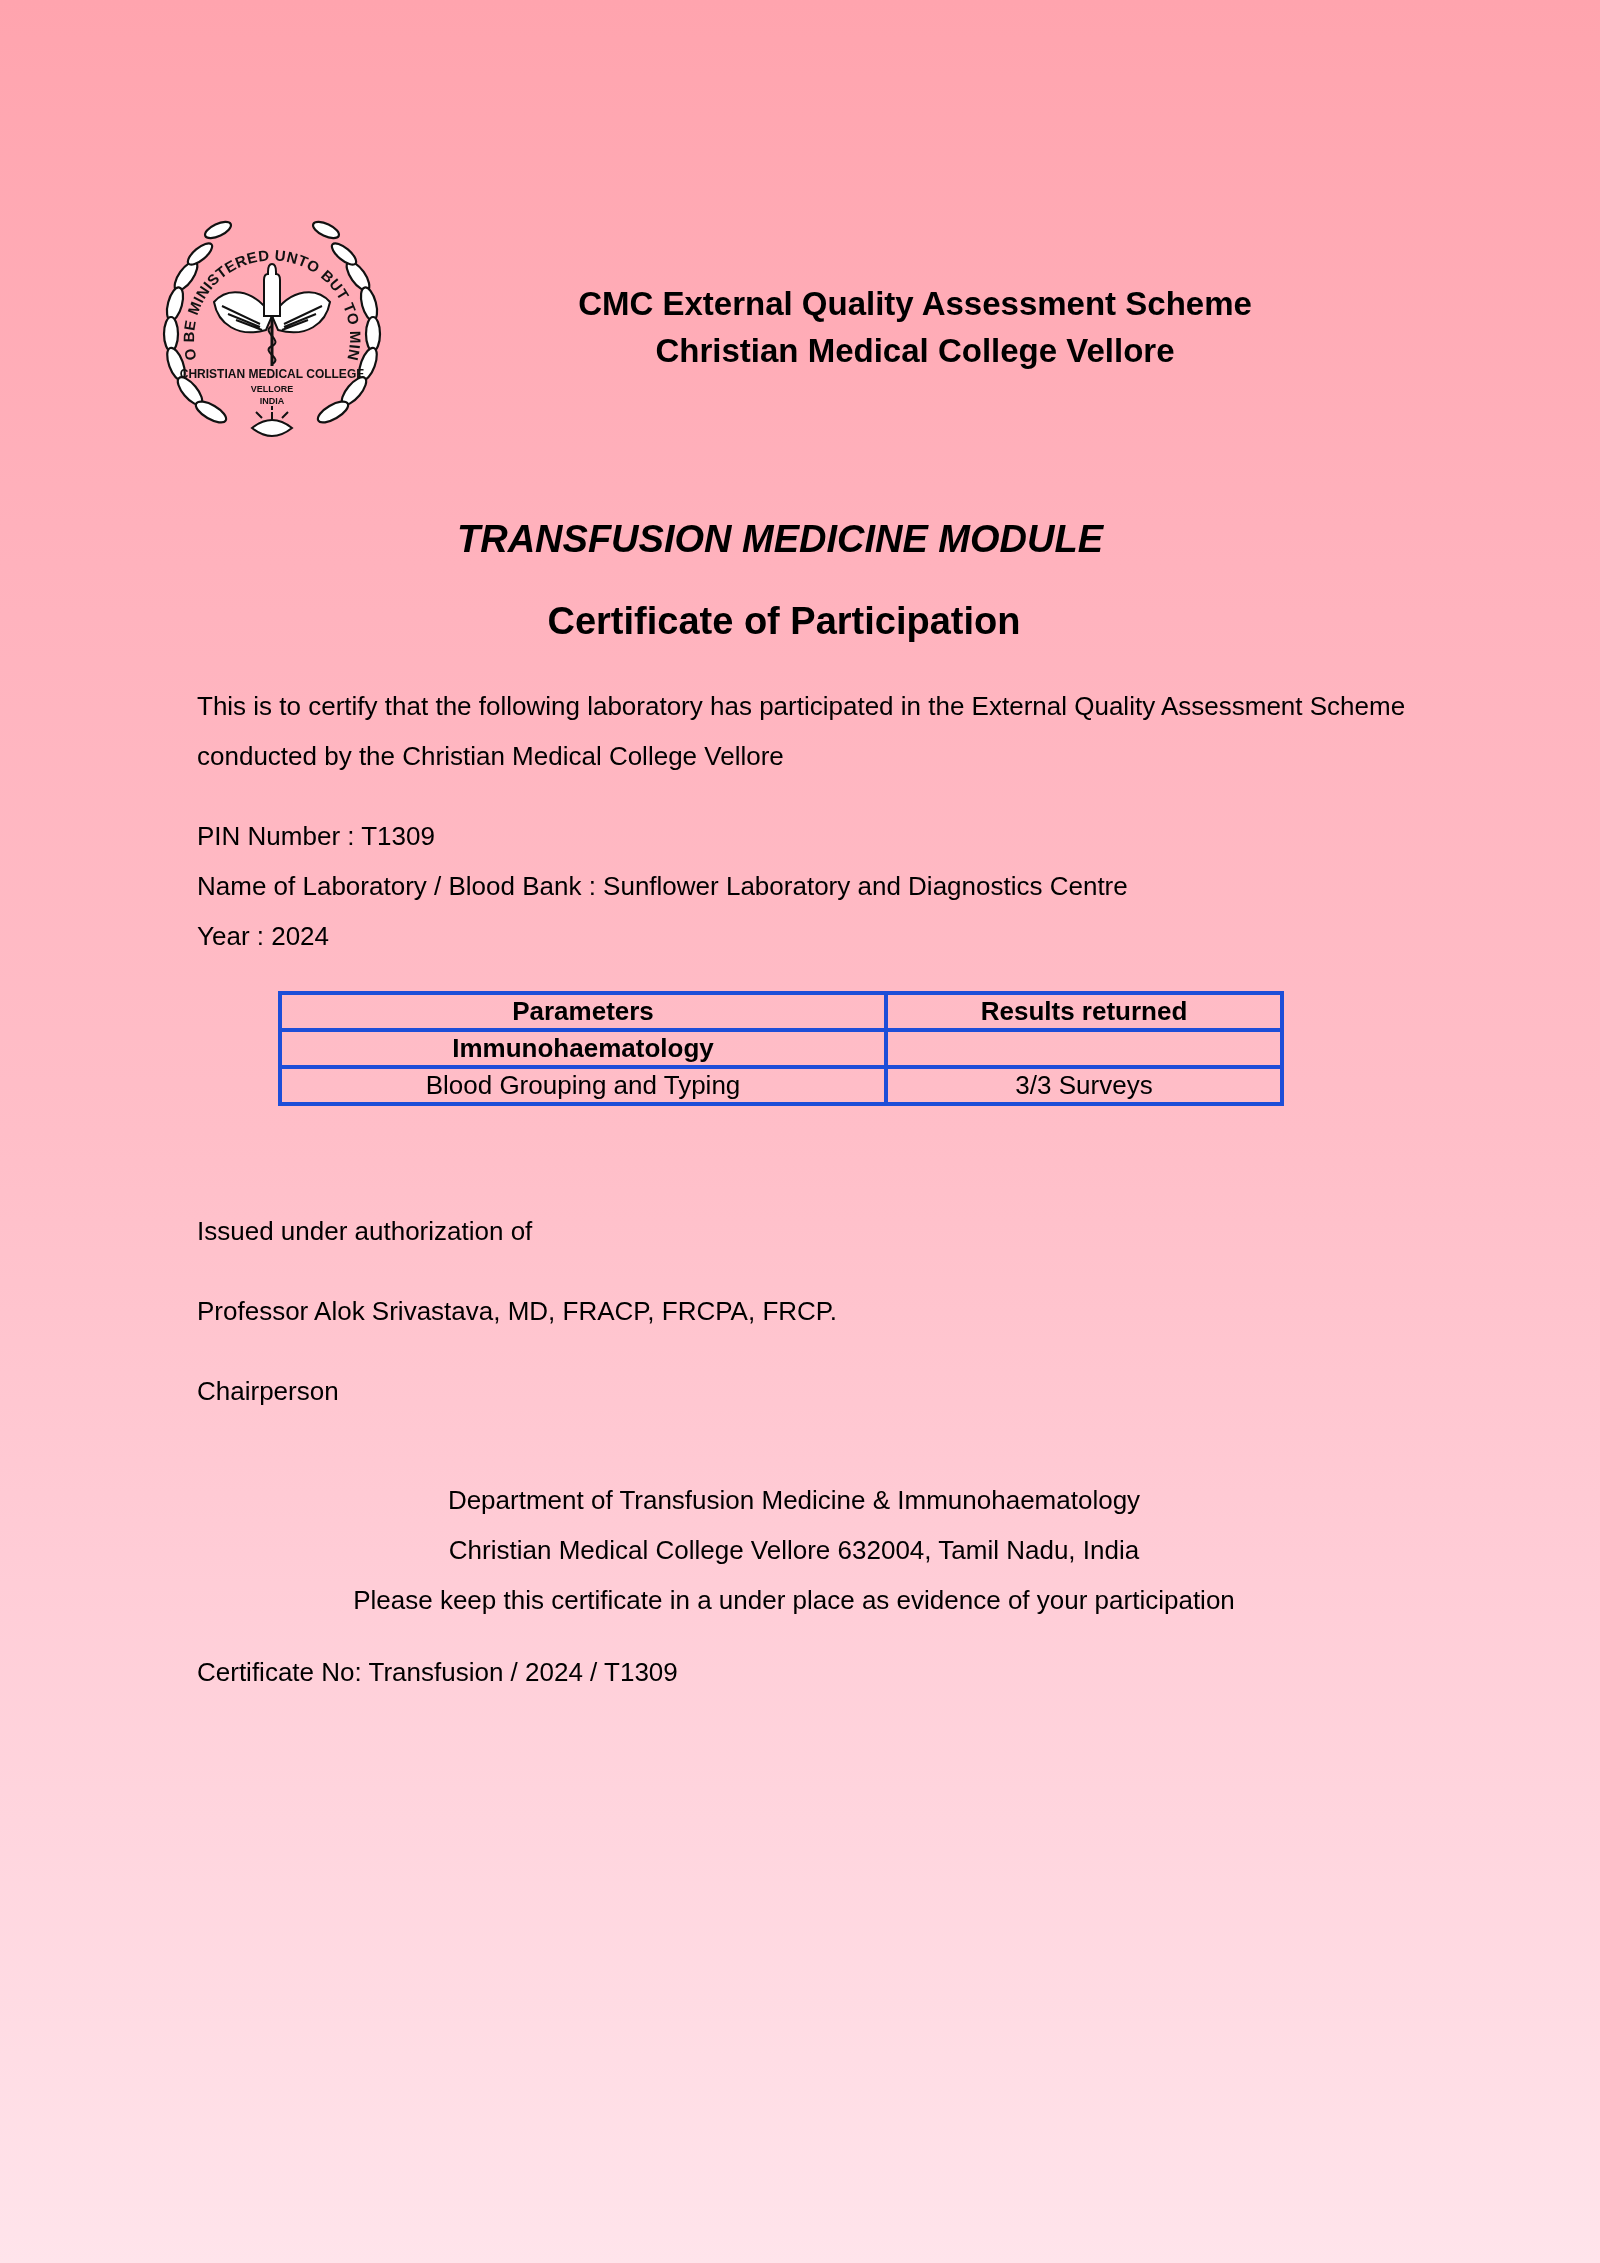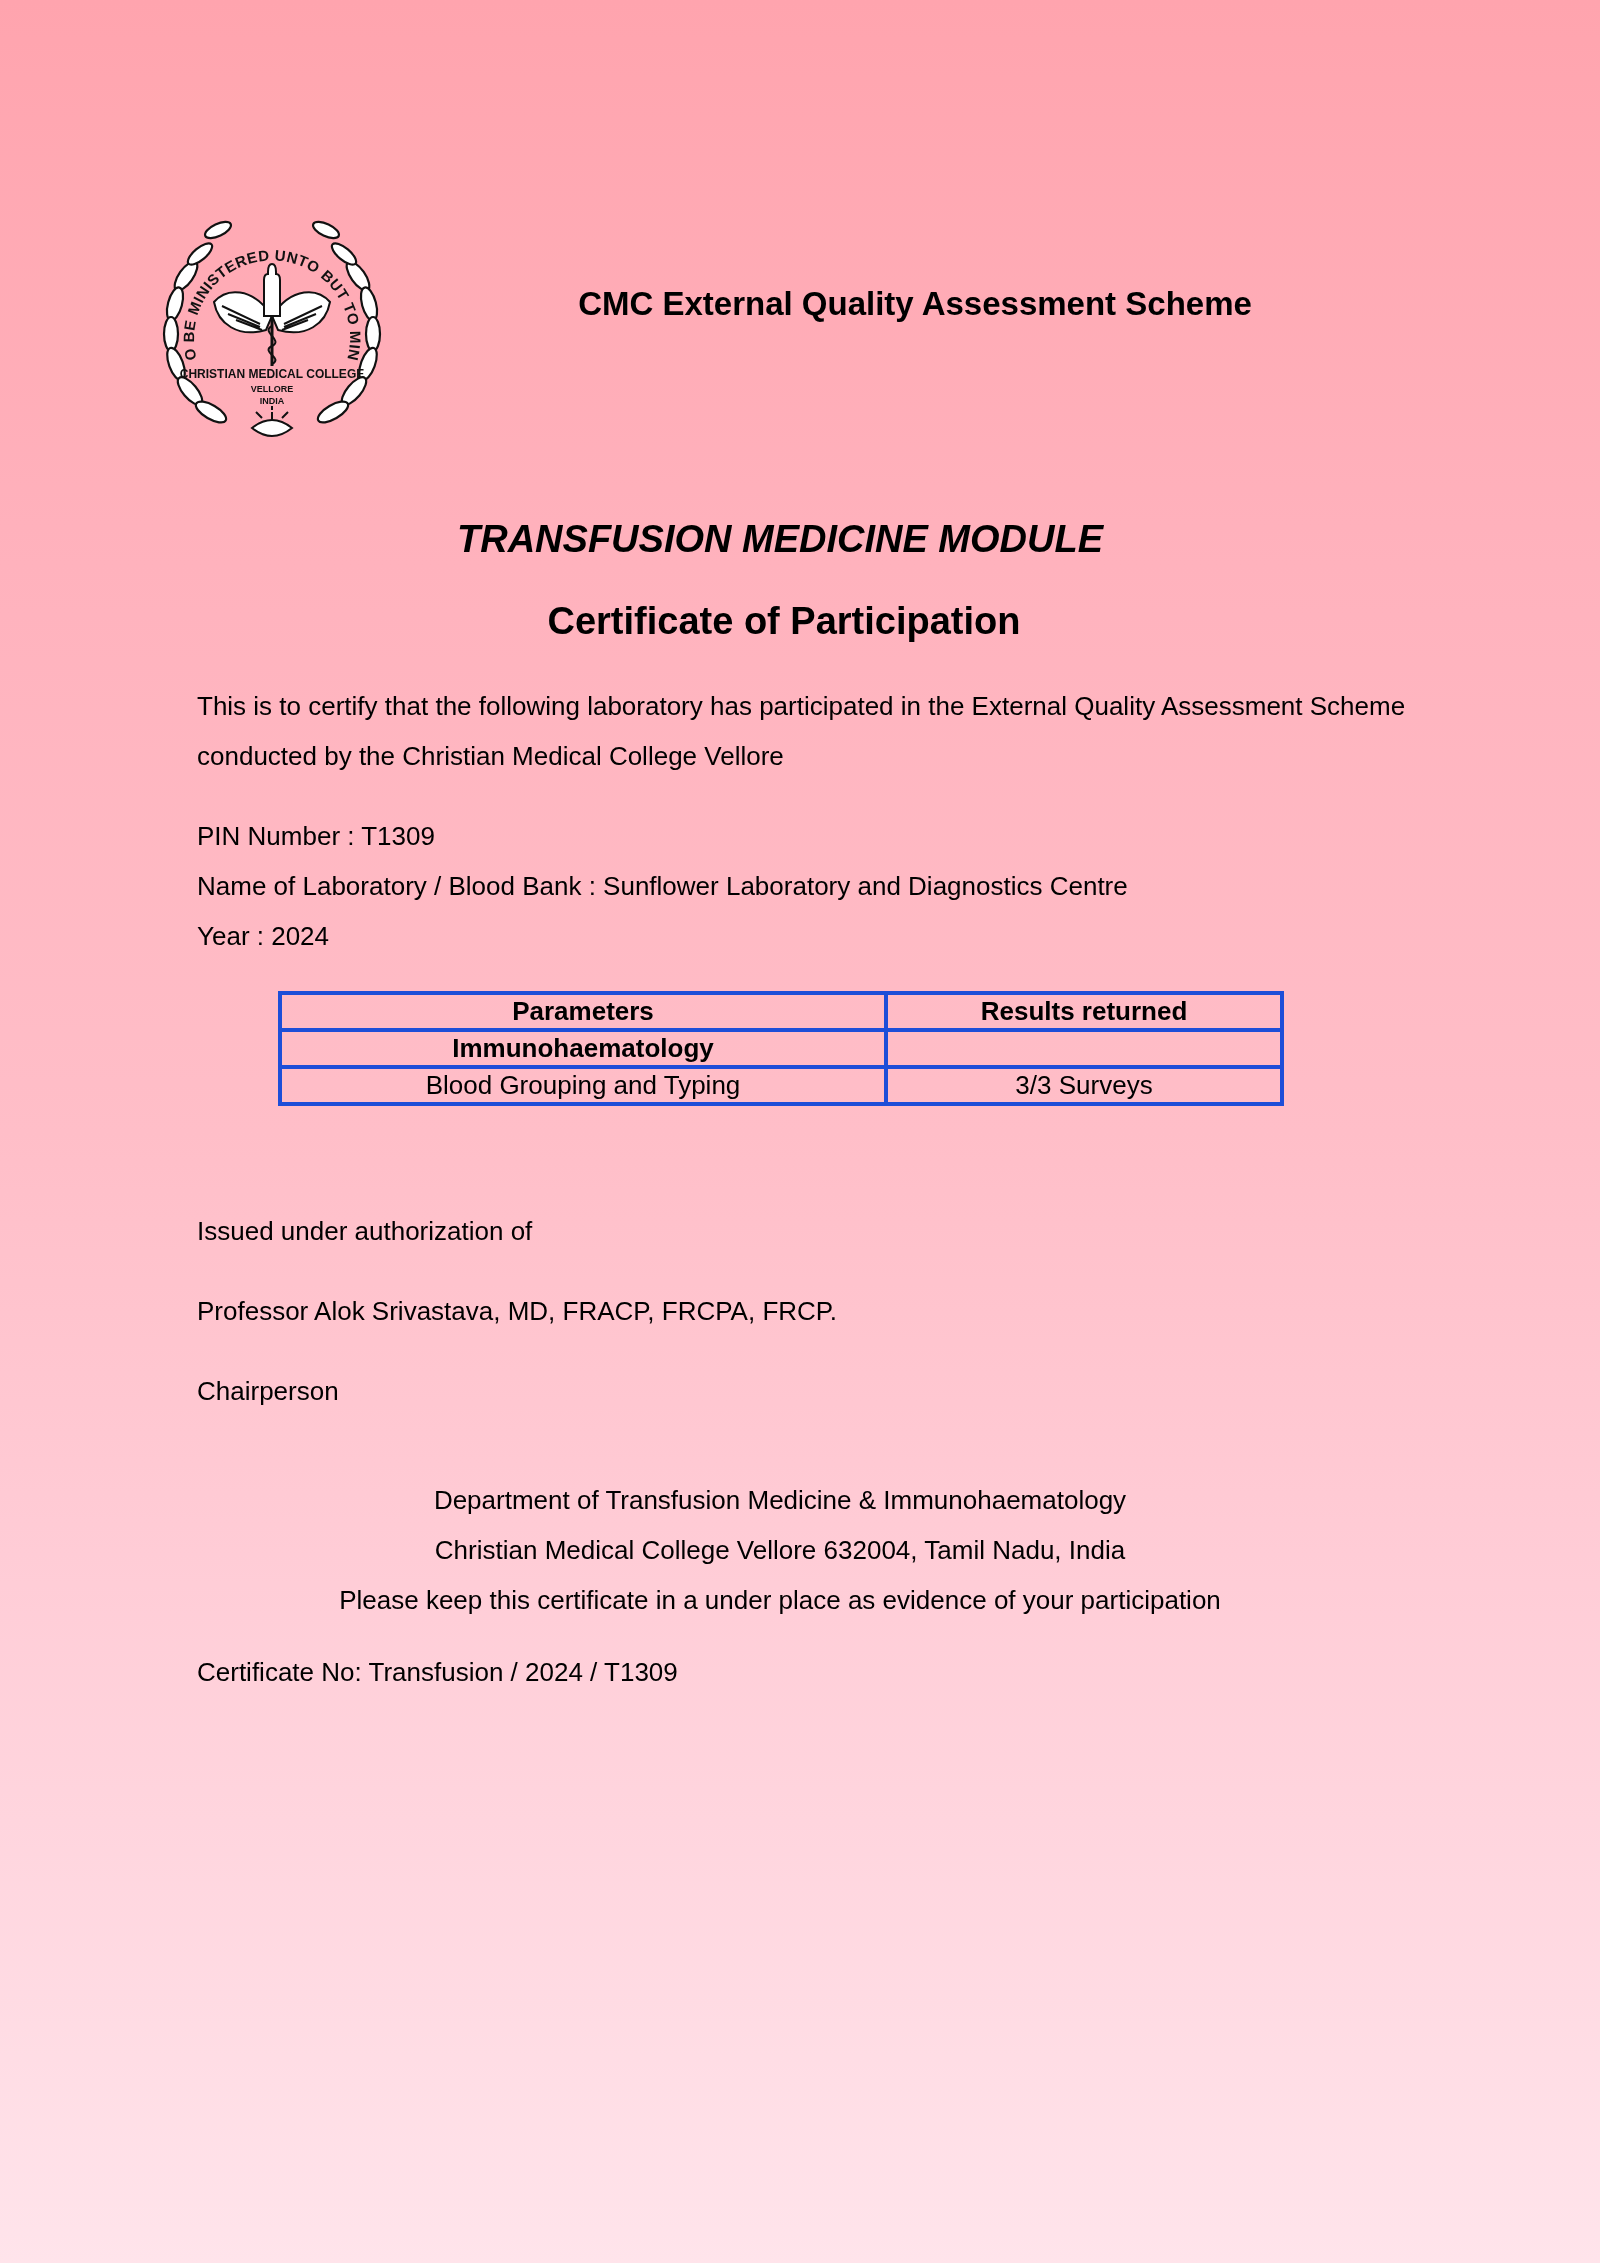--- a/index.html
+++ b/index.html
@@ -20,21 +20,21 @@
   }
   .module-title {
     left: 0; width: 1560px; top: 518px; text-align: center;
     font-weight: bold; font-size: 38px; font-style: italic;
   }
   .cert-title {
     left: 4px; width: 1560px; top: 600px; text-align: center;
     font-weight: bold; font-size: 38px;
   }
   .body-text { left: 152px; font-size: 26px; line-height: 30px; white-space: nowrap; margin-left: 45px; }
-  .center-text { left: 0; width: 1560px; text-align: center; font-size: 26px; line-height: 30px; }
+  .center-text { left: 14px; width: 1560px; text-align: center; font-size: 26px; line-height: 30px; }
   table.params {
     position: absolute; left: 278px; top: 991px; width: 1006px;
     border-collapse: collapse; font-size: 26px;
   }
   table.params td {
     border: 4px solid #1d4ed8; text-align: center; height: 33px; padding: 0; line-height: 33px;
   }
   table.params td.c1 { width: 602px; }
   table.params .b { font-weight: bold; }
 </style>
@@ -88,20 +88,21 @@
     <text x="116" y="198" text-anchor="middle" font-family="Liberation Sans, sans-serif" font-size="9" font-weight="bold" fill="#111">INDIA</text>
 
     <path d="M96 222 Q116 238 136 222 Q126 214 116 214 Q106 214 96 222 Z" fill="#fff" stroke="#111" stroke-width="2"></path>
     <path d="M116 214 L116 206" stroke="#111" stroke-width="2"></path>
     <path d="M100 206 L106 212 M132 206 L126 212 M116 200 L116 204" stroke="#111" stroke-width="2"></path>
   </svg>
 </div>
 
 <div class="abs hdr-title">
   <div>CMC External Quality Assessment Scheme</div>
+  <div>Christian Medical College Vellore</div>
 </div>
 
 <div class="abs module-title">TRANSFUSION MEDICINE MODULE</div>
 <div class="abs cert-title">Certificate of Participation</div>
 
 <div class="abs body-text" style="top:691px;">This is to certify that the following laboratory has participated in the External Quality Assessment Scheme</div>
 <div class="abs body-text" style="top:741px;">conducted by the Christian Medical College Vellore</div>
 
 <div class="abs body-text" style="top:821px;">PIN Number : T1309</div>
 <div class="abs body-text" style="top:871px;">Name of Laboratory / Blood Bank : Sunflower Laboratory and Diagnostics Centre</div>

